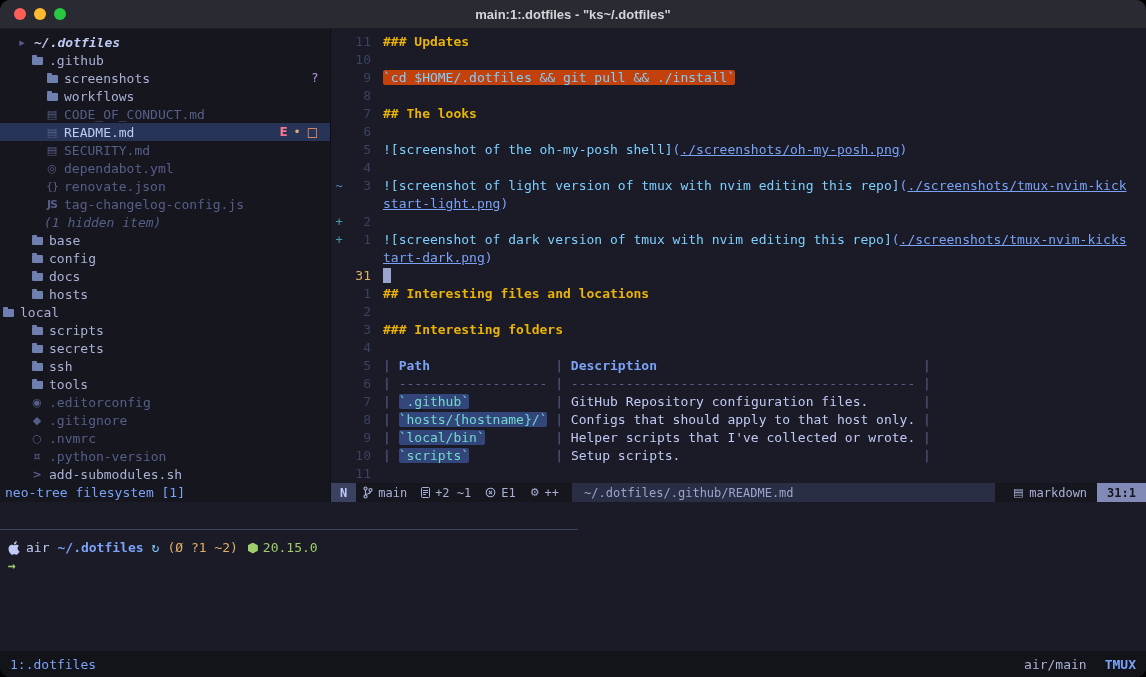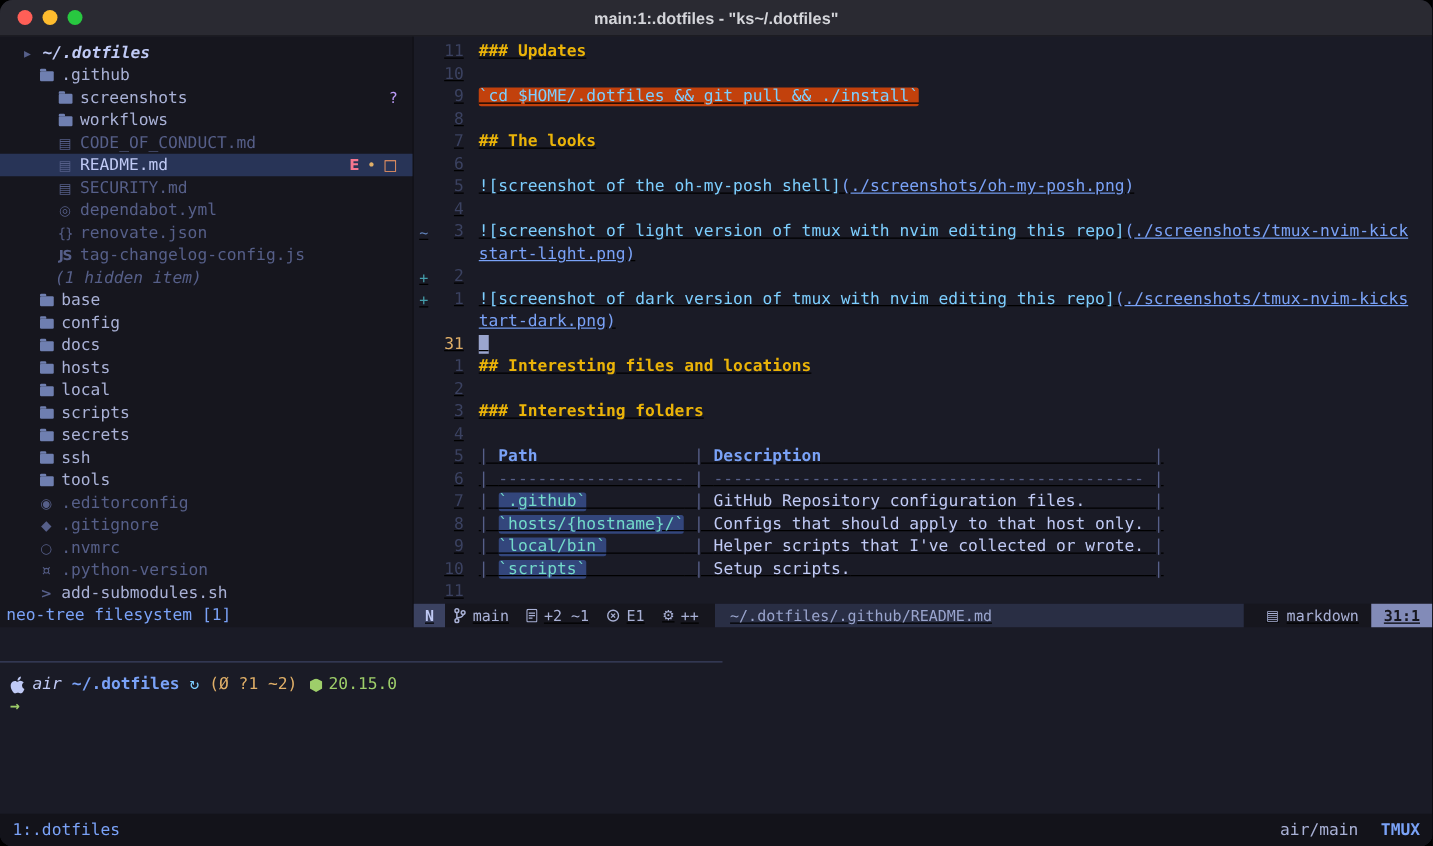--- a/index.html
+++ b/index.html
@@ -36,21 +36,21 @@
   .nt-selected{background:#283457;}
   .nt-selected .nt-label{color:#c0caf5;}
   .nt-badges{margin-left:auto;display:flex;gap:6px;font-size:12px;font-family:"DejaVu Sans",sans-serif;}
   .b-q{color:#bb9af7;}
   .b-e{color:#f7768e;font-weight:bold;}
   .b-dot{color:#e0af68;}
   .b-sq{color:#ff9e64;}
   .nt-footer{height:19px;display:flex;align-items:center;padding-left:5px;color:#7aa2f7;font-size:13px;}
 
   
-  .editorcol{flex:1;display:flex;flex-direction:column;background:#1a1b26;padding-top:4px;min-width:0;text-decoration:underline;}
+  .editorcol{flex:1;display:flex;flex-direction:column;background:#1a1b26;padding-top:4px;min-width:0;}
   .erows{flex:1;overflow:hidden;}
   .erow{height:18px;display:flex;align-items:center;font-size:13px;line-height:18px;}
   .sign{width:16px;flex:none;text-align:center;font-size:12px;color:#1a1b26;}
   .sign.chg{color:#6183bb;}
   .sign.add{color:#449dab;}
   .num{width:24px;flex:none;text-align:right;color:#3b4261;margin-right:12px;}
   .num.cur{color:#e0af68;}
   .etext{white-space:pre;}
   .etext span{white-space:pre;}
   .seg-h{color:#eab308;font-weight:bold;}
@@ -77,21 +77,21 @@
   .sl-pos{background:#828bb8;color:#16161e;font-weight:bold;height:100%;display:flex;align-items:center;padding:0 10px;flex:none;}
   .sl-gear{font-family:"DejaVu Sans",sans-serif;font-size:11px;color:#a9b1d6;}
 
   
   .bottom{flex:1;display:flex;flex-direction:column;background:#1a1b26;min-height:0;}
   .cmd-gap{height:27px;flex:none;}
   .pdivider{width:578px;height:1px;background:#3b4261;flex:none;}
   .term{padding:9px 8px 0 8px;font-size:13px;line-height:18px;flex:none;}
   .tline{height:18px;display:flex;align-items:center;white-space:pre;}
   .apple{display:inline-flex;margin-right:6px;}
-  .t-host{color:#c0caf5;font-style:italic;}
+  .t-host{color:#c0caf5;}
   .t-path{color:#7aa2f7;font-weight:bold;margin-left:8px;}
   .t-gitico{color:#7dcfff;margin-left:8px;}
   .t-git{color:#e0af68;margin-left:8px;}
   .hex{width:10px;height:11px;background:#9ece6a;clip-path:polygon(50% 0,100% 25%,100% 75%,50% 100%,0 75%,0 25%);display:inline-block;margin-left:10px;margin-right:5px;flex:none;}
   .t-node{color:#9ece6a;}
   .t-arrow{color:#9ece6a;font-weight:bold;}
   .tmuxbar{height:26px;margin-top:auto;background:#13131a;display:flex;align-items:center;padding:0 10px;font-size:13px;flex:none;}
   .tm-left{color:#7aa2f7;}
   .tm-right{margin-left:auto;display:flex;align-items:flex-end;gap:18px;}
   .tm-session{color:#a9b1d6;}
@@ -123,21 +123,21 @@
           <div class="nt-row nt-selected" style="padding-left: 44px;"><span class="icon glyph ">▤</span><span class="nt-label">README.md</span><span class="nt-badges"><span class="b-e">E</span><span class="b-dot">•</span><span class="b-sq">□</span></span></div>
           <div class="nt-row nt-dim" style="padding-left: 44px;"><span class="icon glyph ">▤</span><span class="nt-label">SECURITY.md</span></div>
           <div class="nt-row nt-dim" style="padding-left: 44px;"><span class="icon glyph ">◎</span><span class="nt-label">dependabot.yml</span></div>
           <div class="nt-row nt-dim" style="padding-left: 44px;"><span class="icon glyph ic-small">{}</span><span class="nt-label">renovate.json</span></div>
           <div class="nt-row nt-dim" style="padding-left: 44px;"><span class="icon glyph ic-tiny">JS</span><span class="nt-label">tag-changelog-config.js</span></div>
           <div class="nt-row nt-hidden" style="padding-left: 44px;"><span class="nt-label">(1 hidden item)</span></div>
           <div class="nt-row nt-dir" style="padding-left: 29px;"><span class="icon"><span class="folder"></span></span><span class="nt-label">base</span></div>
           <div class="nt-row nt-dir" style="padding-left: 29px;"><span class="icon"><span class="folder"></span></span><span class="nt-label">config</span></div>
           <div class="nt-row nt-dir" style="padding-left: 29px;"><span class="icon"><span class="folder"></span></span><span class="nt-label">docs</span></div>
           <div class="nt-row nt-dir" style="padding-left: 29px;"><span class="icon"><span class="folder"></span></span><span class="nt-label">hosts</span></div>
-          <div class="nt-row nt-dir" style="padding-left: 29px;"><span class="icon"><span class="folder"></span></span><span class="nt-label">local</span></div>
+          <div class="nt-row nt-dir" style=""><span class="icon"><span class="folder"></span></span><span class="nt-label">local</span></div>
           <div class="nt-row nt-dir" style="padding-left: 29px;"><span class="icon"><span class="folder"></span></span><span class="nt-label">scripts</span></div>
           <div class="nt-row nt-dir" style="padding-left: 29px;"><span class="icon"><span class="folder"></span></span><span class="nt-label">secrets</span></div>
           <div class="nt-row nt-dir" style="padding-left: 29px;"><span class="icon"><span class="folder"></span></span><span class="nt-label">ssh</span></div>
           <div class="nt-row nt-dir" style="padding-left: 29px;"><span class="icon"><span class="folder"></span></span><span class="nt-label">tools</span></div>
           <div class="nt-row nt-dim" style="padding-left: 29px;"><span class="icon glyph ">◉</span><span class="nt-label">.editorconfig</span></div>
           <div class="nt-row nt-dim" style="padding-left: 29px;"><span class="icon glyph ">◆</span><span class="nt-label">.gitignore</span></div>
           <div class="nt-row nt-dim" style="padding-left: 29px;"><span class="icon glyph ">○</span><span class="nt-label">.nvmrc</span></div>
           <div class="nt-row nt-dim" style="padding-left: 29px;"><span class="icon glyph ">¤</span><span class="nt-label">.python-version</span></div>
           <div class="nt-row nt-file" style="padding-left: 29px;"><span class="icon glyph ic-shell">&gt;</span><span class="nt-label">add-submodules.sh</span></div>
         </div>

